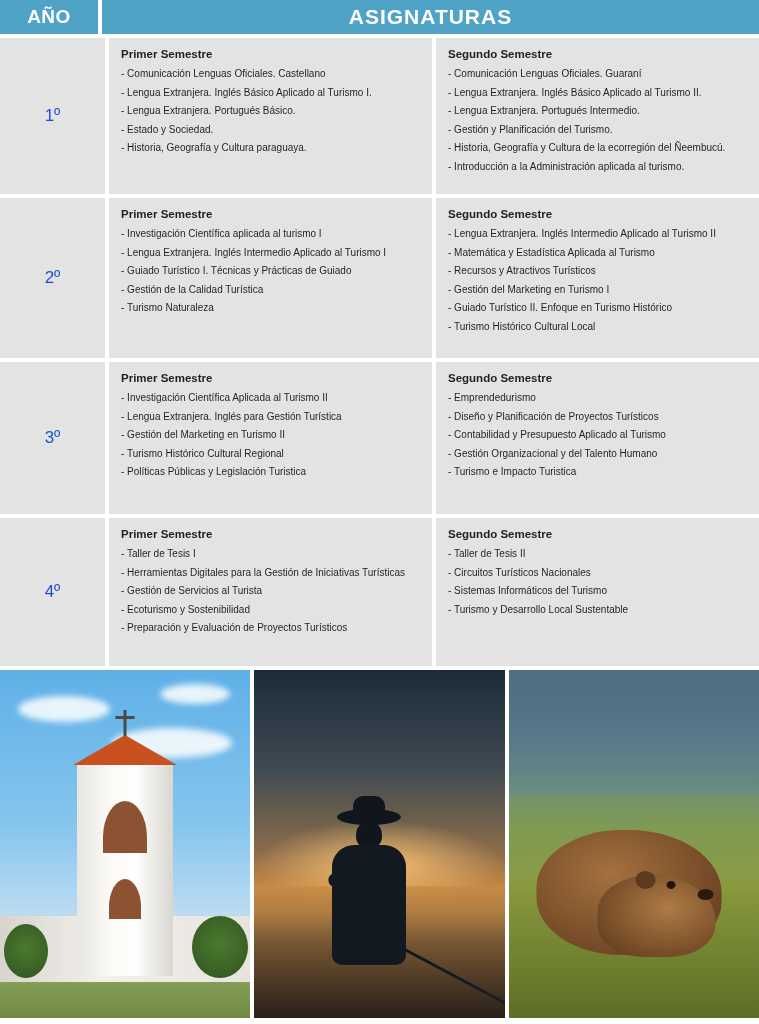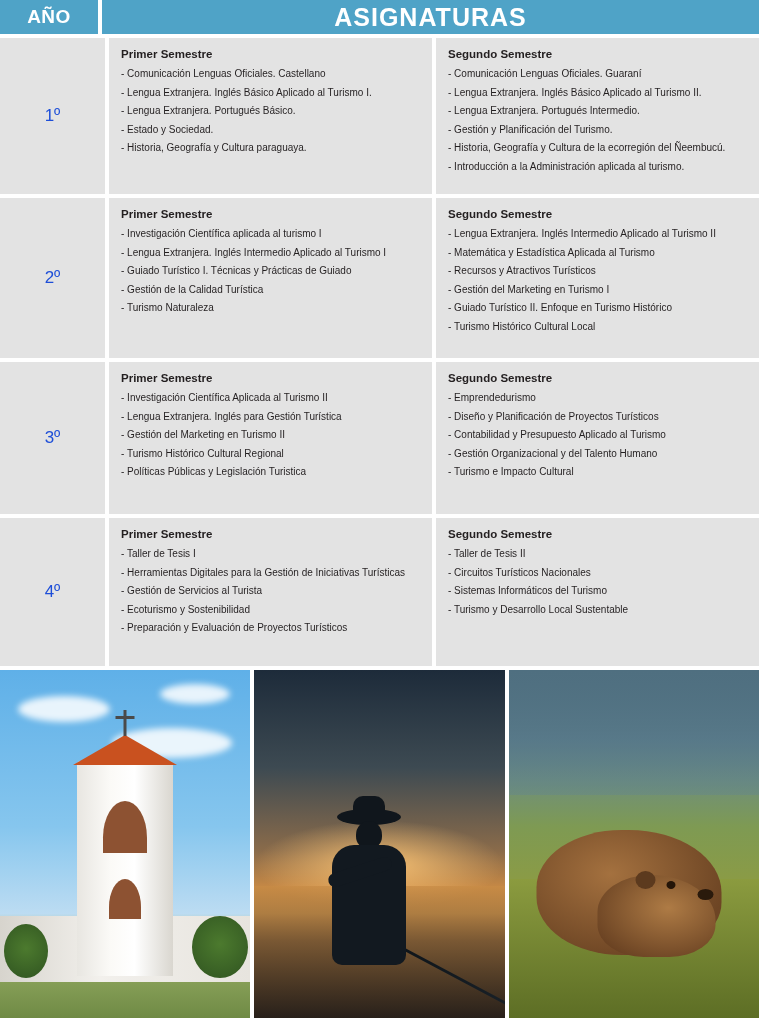--- a/index.html
+++ b/index.html
@@ -41,21 +41,21 @@
     letter-spacing: 0.5px;
   }
   .header-subjects {
     flex: 1;
     background: #4fa3c7;
     color: #ffffff;
     display: flex;
     align-items: center;
     justify-content: center;
     font-weight: bold;
-    font-size: 25px;
+    font-size: 21px;
     letter-spacing: 1px;
   }
 
   
   .grid {
     display: flex;
     flex-direction: column;
     gap: 4px;
     margin-top: 4px;
   }
@@ -381,21 +381,21 @@
           <li>Políticas Públicas y Legislación Turistica</li>
         </ul>
       </div>
       <div class="sem-cell">
         <div class="sem-title">Segundo Semestre</div>
         <ul class="sem-list">
           <li>Emprendedurismo</li>
           <li>Diseño y Planificación de Proyectos Turísticos</li>
           <li>Contabilidad y Presupuesto Aplicado al Turismo</li>
           <li>Gestión Organizacional y del Talento Humano</li>
-          <li>Turismo e Impacto Cultural</li>
+          <li>Turismo e Impacto Turistica</li>
         </ul>
       </div>
     </div>
 
     <div class="year-row row-4">
       <div class="year-cell">4º</div>
       <div class="sem-cell">
         <div class="sem-title">Primer Semestre</div>
         <ul class="sem-list">
           <li>Taller de Tesis I</li>

